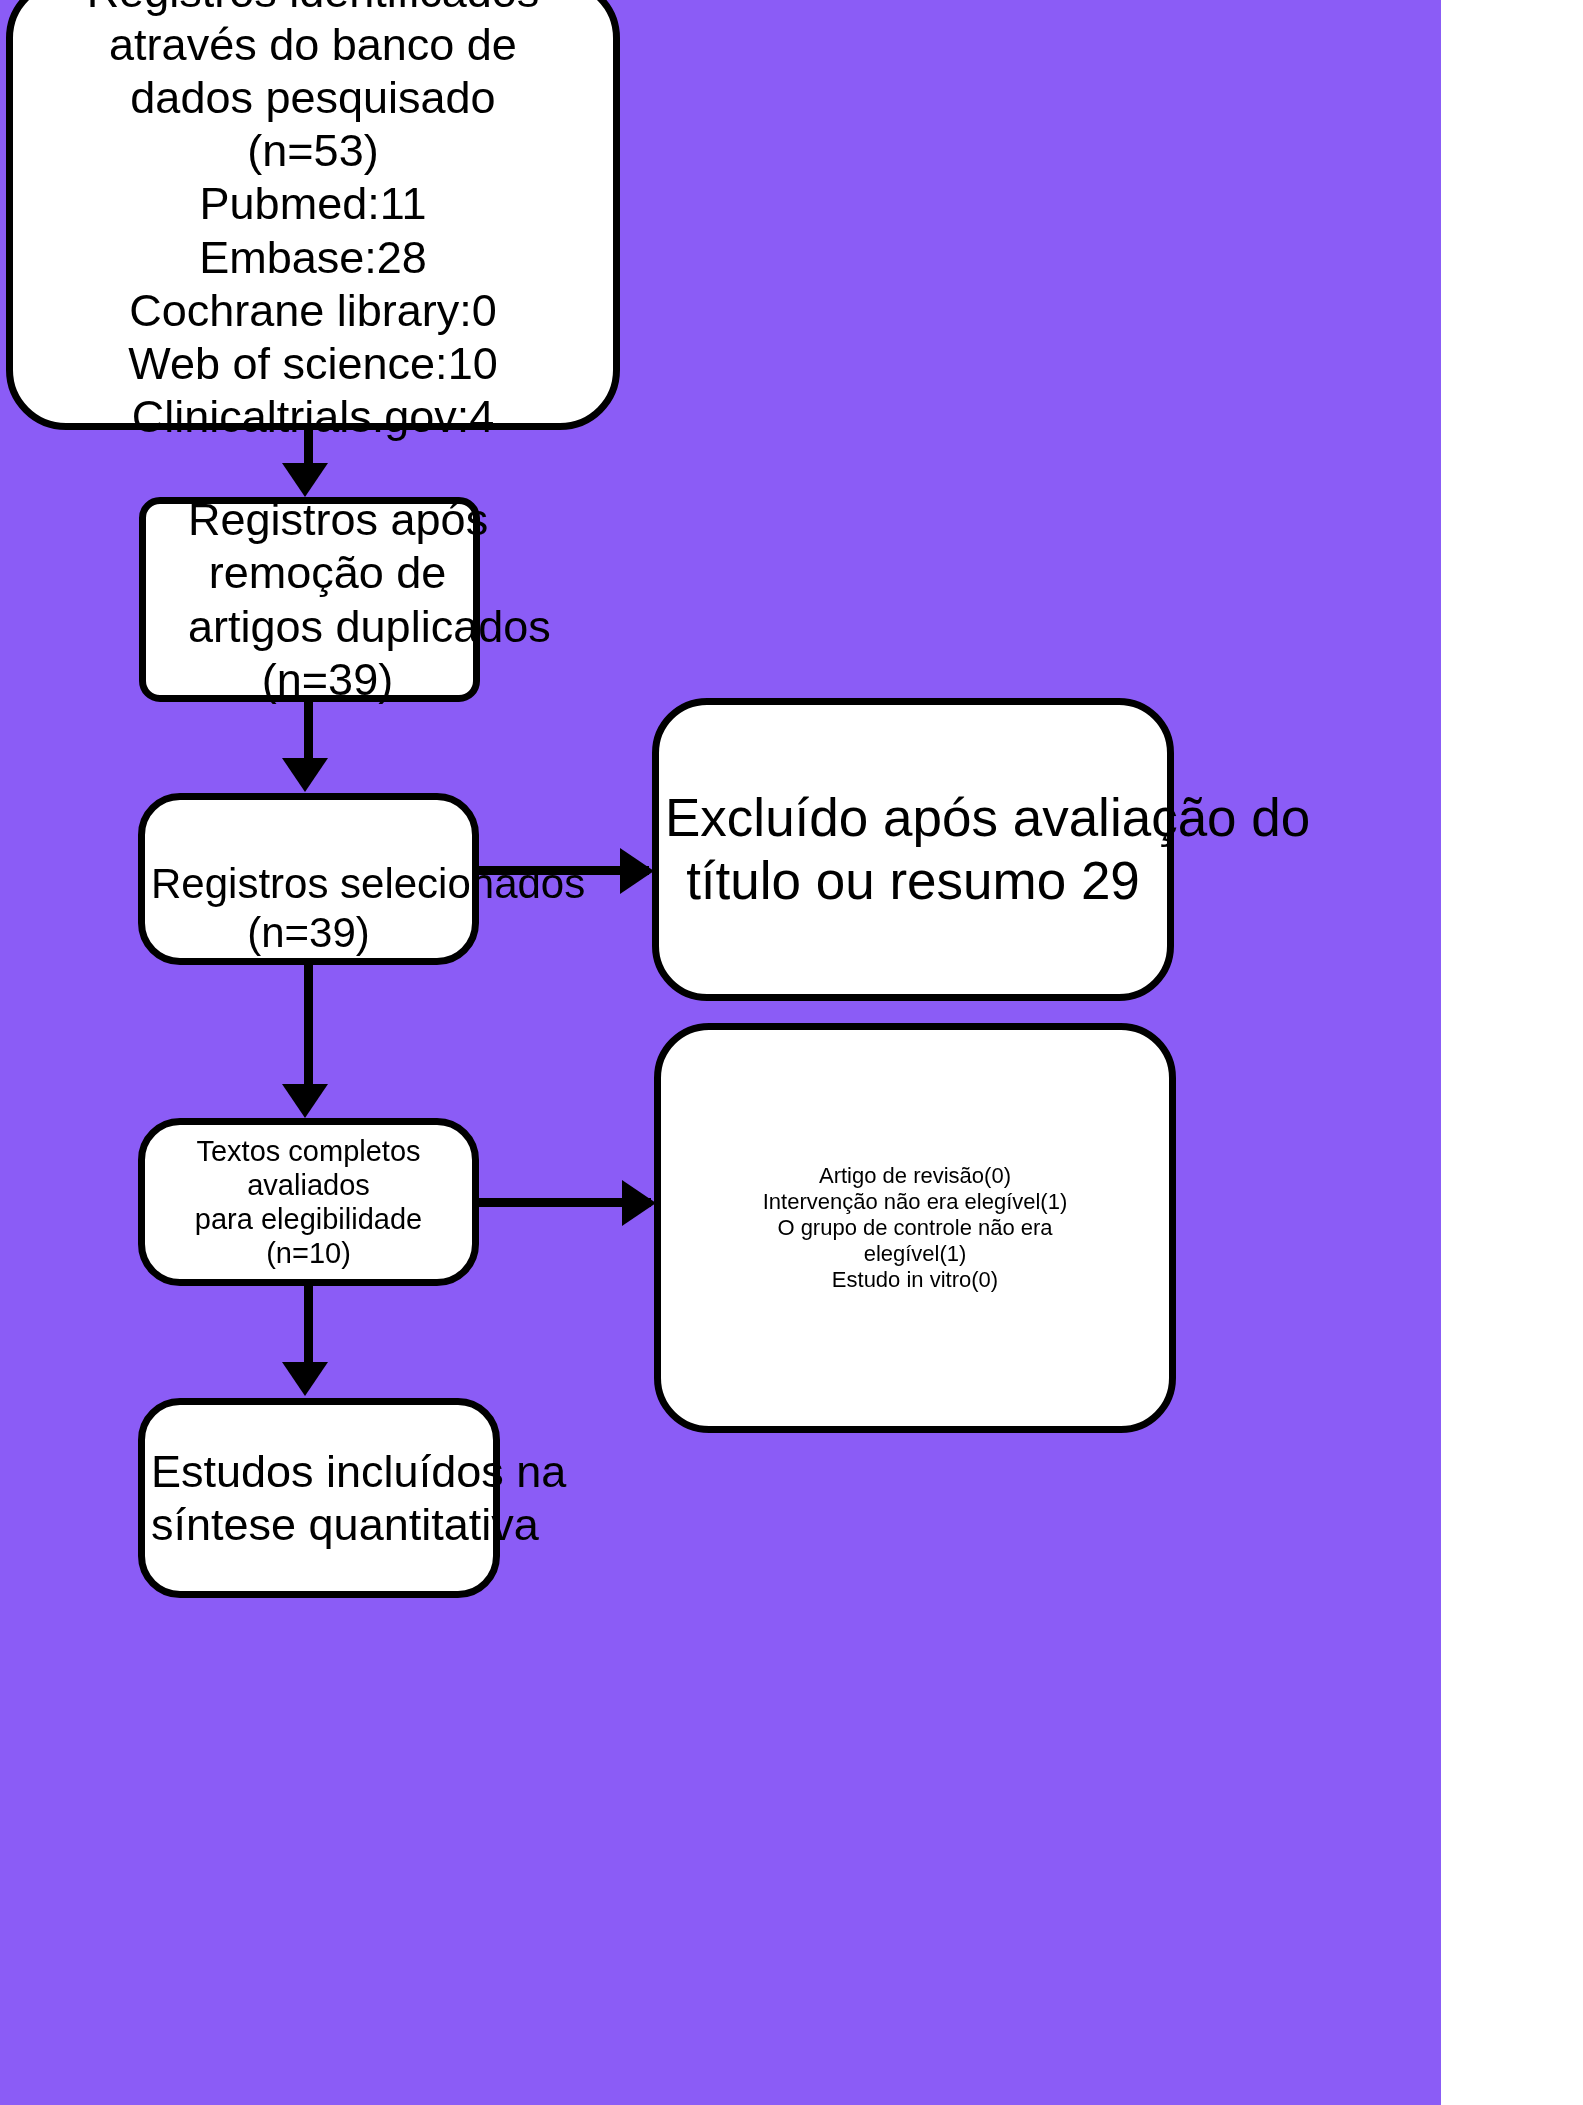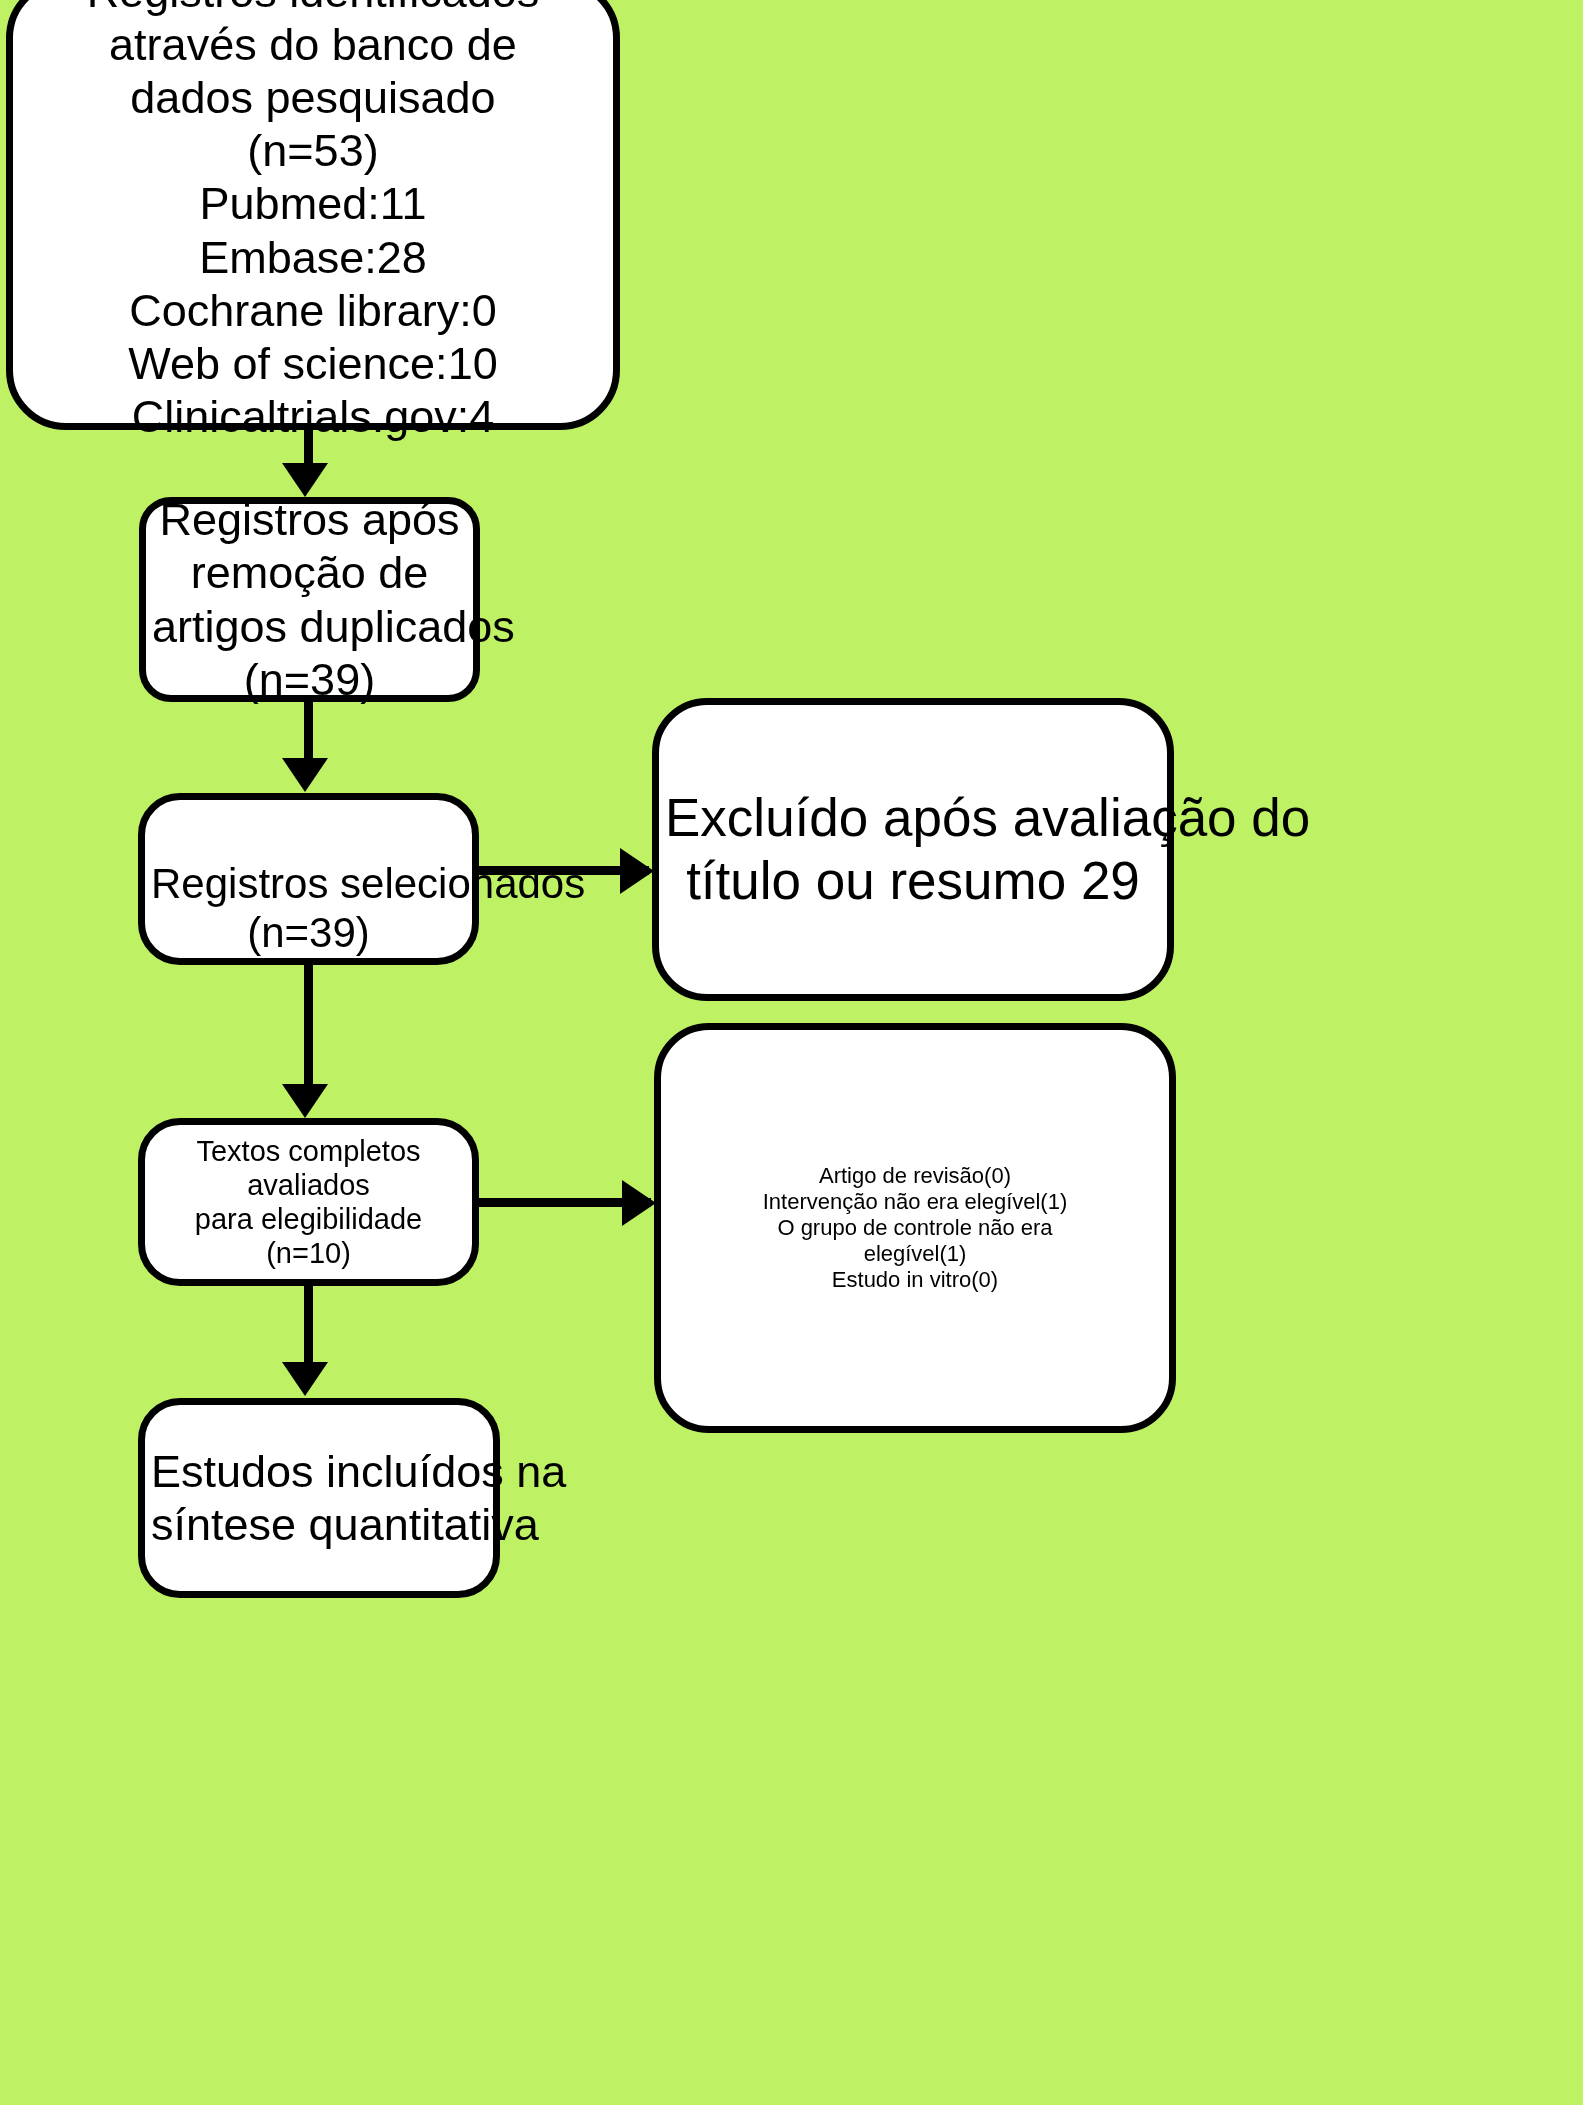--- a/index.html
+++ b/index.html
@@ -2,23 +2,23 @@
 <html><head>
 <meta charset="utf-8">
 <style>
   html, body {
     margin: 0;
     padding: 0;
     background: #ffffff;
   }
   #canvas {
     position: relative;
-    width: 1583px;
+    width: 1441px;
     height: 2105px;
-    background: #bef264;
+    background: #8b5cf6;
     overflow: hidden;
     font-family: "Liberation Sans", sans-serif;
     color: #000000;
   }
   .node {
     position: absolute;
     box-sizing: border-box;
     border: 7px solid #000000;
     background: #ffffff;
     display: flex;
@@ -38,22 +38,23 @@
   
   #node-identified {
     left: 6px; top: -22px;
     width: 614px; height: 452px;
     border-radius: 60px;
     font-size: 45px;
   }
   #node-duplicates {
     left: 139px; top: 497px;
     width: 341px; height: 205px;
-    border-radius: 32px;
+    border-radius: 21px;
     font-size: 45px;
+    padding-left: 36px;
   }
   #node-screened {
     left: 138px; top: 793px;
     width: 341px; height: 172px;
     border-radius: 42px;
     font-size: 42px;
     align-items: flex-end;
   }
   #node-fulltext {
     left: 138px; top: 1118px;

